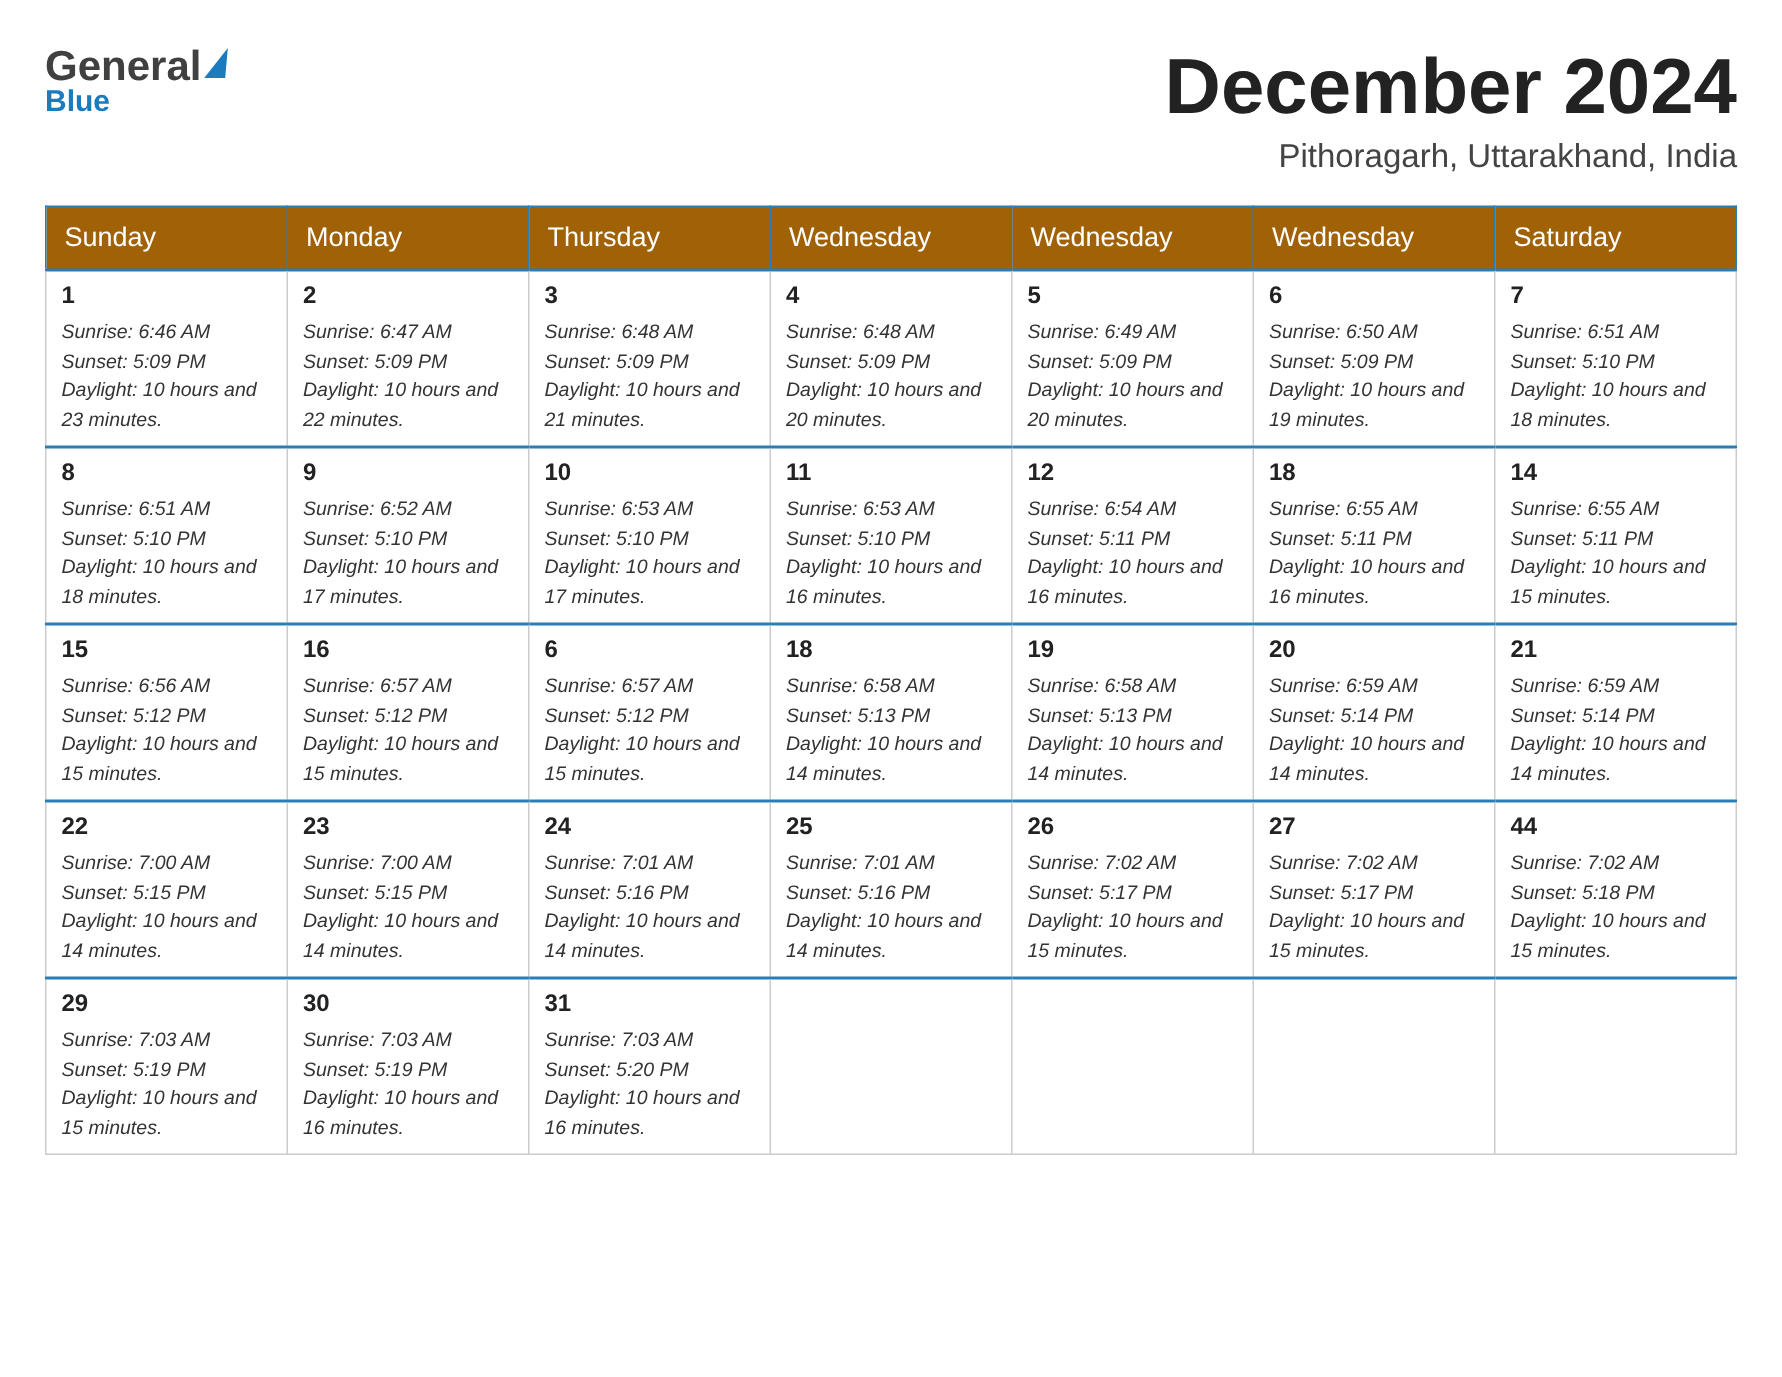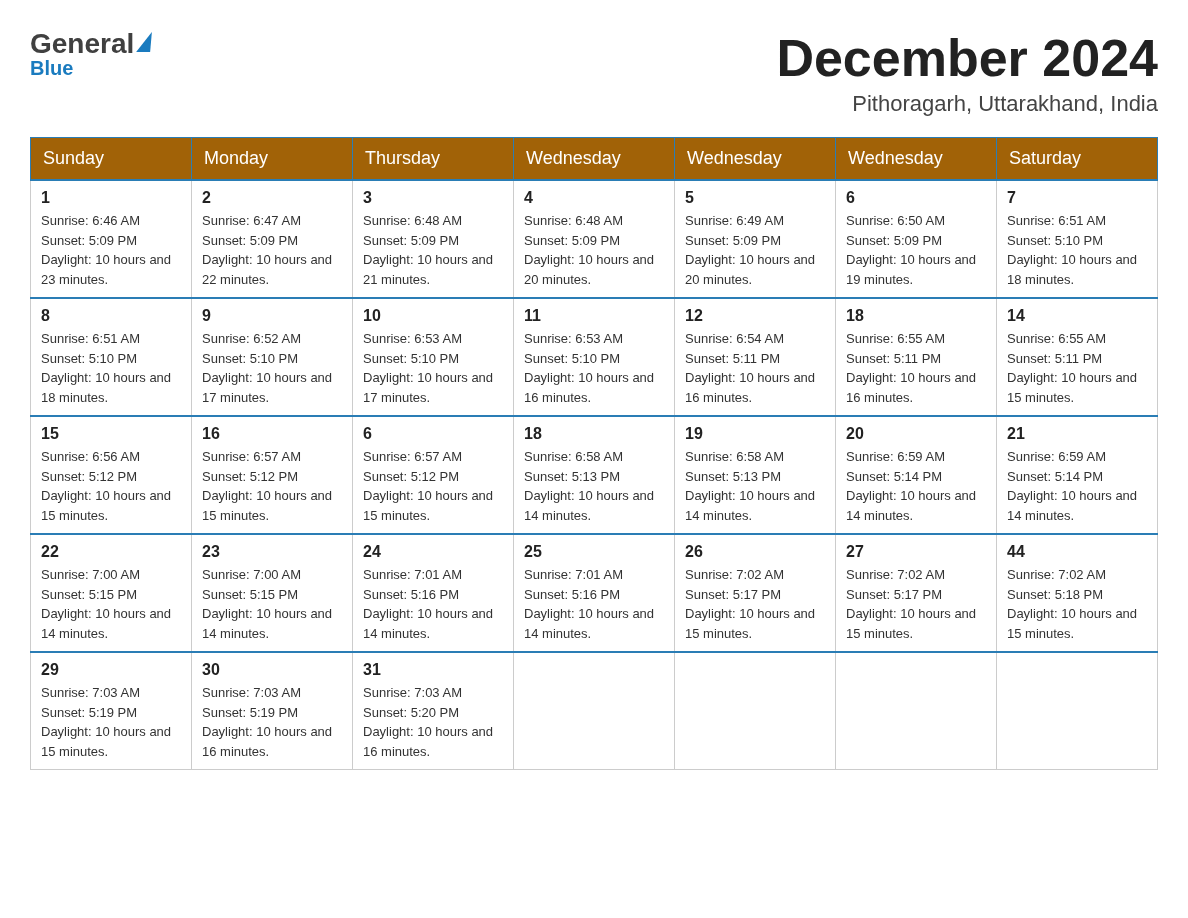--- a/index.html
+++ b/index.html
@@ -76,20 +76,21 @@
       font-size: 16px;
       font-weight: bold;
       color: #222;
       display: block;
       margin-bottom: 4px;
     }
     .day-info {
       font-size: 13px;
       line-height: 1.5;
       color: #333;
+      font-style: italic;
     }
     .empty-cell {
       background: #fff;
     }
     .week-row td {
       border-top: 2px solid #2a7db5;
     }
   </style>
 </head>
 <body>

